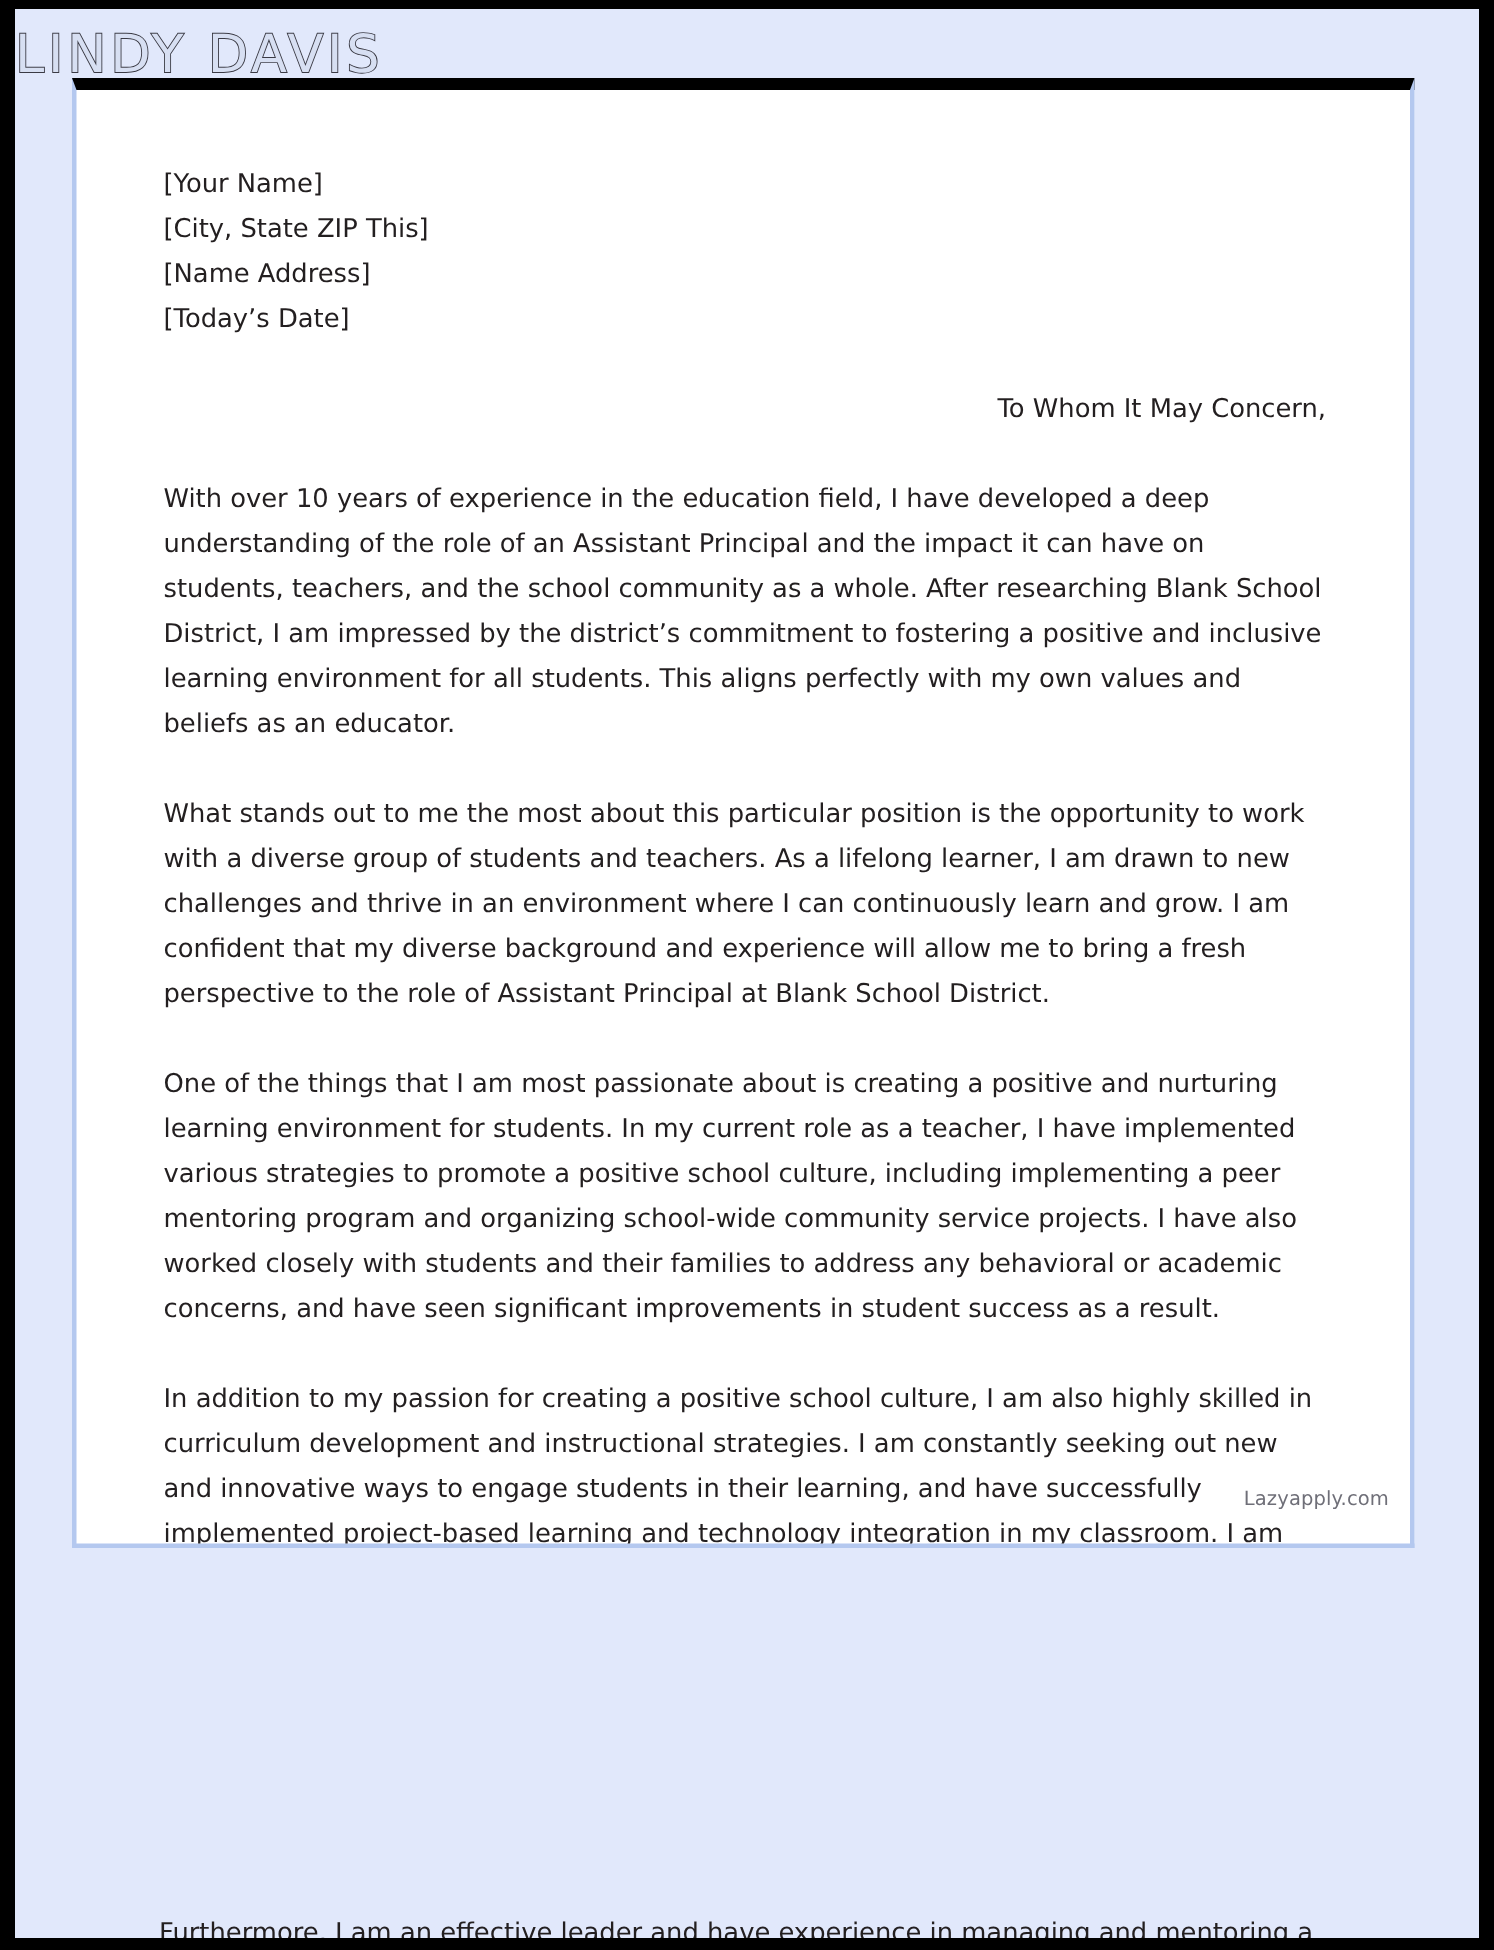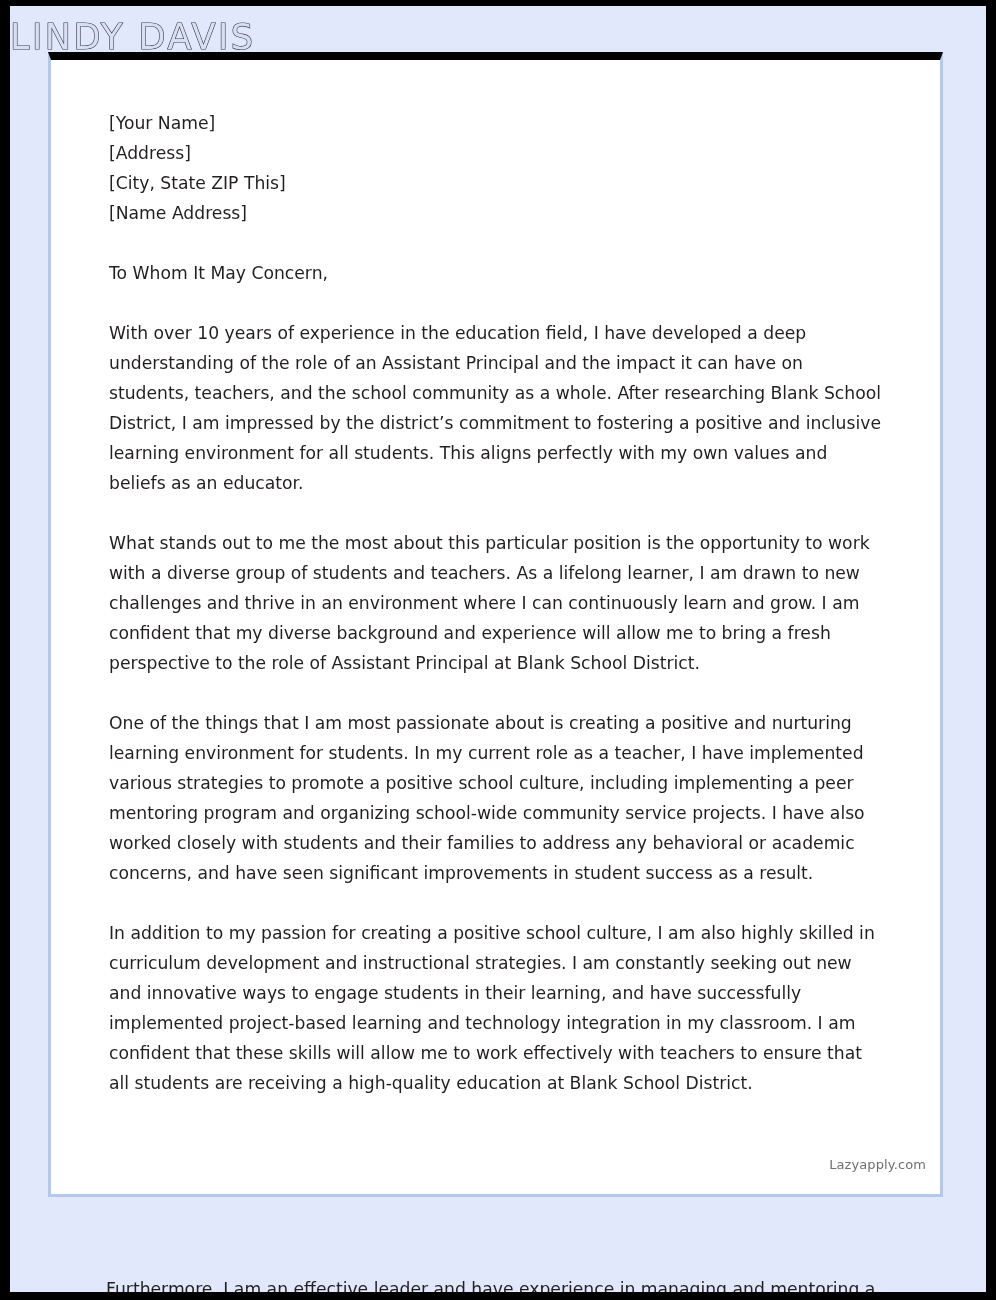--- a/index.html
+++ b/index.html
@@ -49,21 +49,21 @@
     paint-order: stroke fill;
     white-space: nowrap;
   }
 
   
   #page-sheet {
     position: absolute;
     left: 38px;
     top: 46px;
     width: 895px;
-    height: 1145px;
+    height: 980px;
     box-sizing: border-box;
     background: #ffffff;
     border-top: 8px solid #000000;
     border-left: 3px solid #b4c8ef;
     border-right: 3px solid #b4c8ef;
     border-bottom: 3px solid #b4c8ef;
     overflow: hidden;
   }
 
   #page-body {
@@ -83,20 +83,21 @@
     margin: 0;
     text-align: left;
   }
 
   .addr-block {
     margin-bottom: 30px;
   }
 
   .salutation {
     margin-bottom: 30px;
+    text-align: right;
   }
 
   .para {
     margin-bottom: 30px;
   }
   .para:last-child {
     margin-bottom: 0;
   }
 
   
@@ -132,23 +133,23 @@
   <div id="letterhead">
     <span id="letterhead-name">LINDY DAVIS</span>
   </div>
 
   <div id="page-sheet">
 
     <div id="page-body">
 
       <div class="addr-block">
         <p class="addr-line">[Your Name]</p>
-        <p class="addr-line">[Address]</p>
         <p class="addr-line">[City, State ZIP This]</p>
         <p class="addr-line">[Name Address]</p>
+        <p class="addr-line">[Today’s Date]</p>
       </div>
 
       <p class="salutation">To Whom It May Concern,</p>
 
       <p class="para">With over 10 years of experience in the education field, I have developed a deep understanding of the role of an Assistant Principal and the impact it can have on students, teachers, and the school community as a whole. After researching Blank School District, I am impressed by the district’s commitment to fostering a positive and inclusive learning environment for all students. This aligns perfectly with my own values and beliefs as an educator.</p>
       <p class="para">What stands out to me the most about this particular position is the opportunity to work with a diverse group of students and teachers. As a lifelong learner, I am drawn to new challenges and thrive in an environment where I can continuously learn and grow. I am confident that my diverse background and experience will allow me to bring a fresh perspective to the role of Assistant Principal at Blank School District.</p>
       <p class="para">One of the things that I am most passionate about is creating a positive and nurturing learning environment for students. In my current role as a teacher, I have implemented various strategies to promote a positive school culture, including implementing a peer mentoring program and organizing school-wide community service projects. I have also worked closely with students and their families to address any behavioral or academic concerns, and have seen significant improvements in student success as a result.</p>
       <p class="para">In addition to my passion for creating a positive school culture, I am also highly skilled in curriculum development and instructional strategies. I am constantly seeking out new and innovative ways to engage students in their learning, and have successfully implemented project-based learning and technology integration in my classroom. I am confident that these skills will allow me to work effectively with teachers to ensure that all students are receiving a high-quality education at Blank School District.</p>
 
     </div>

